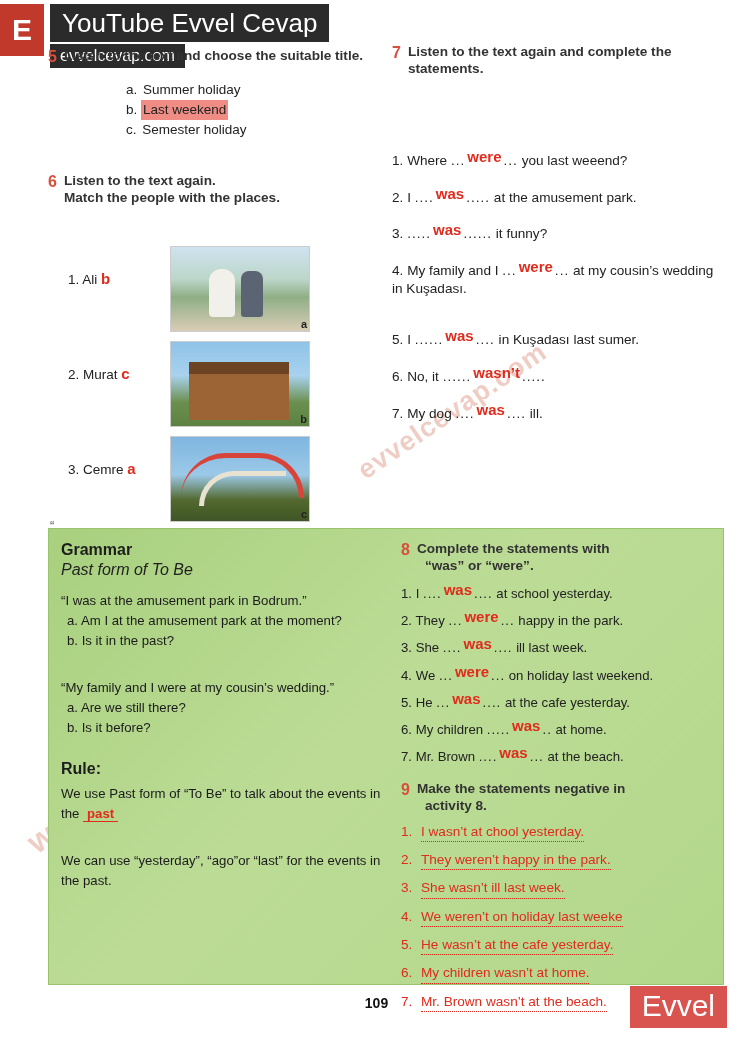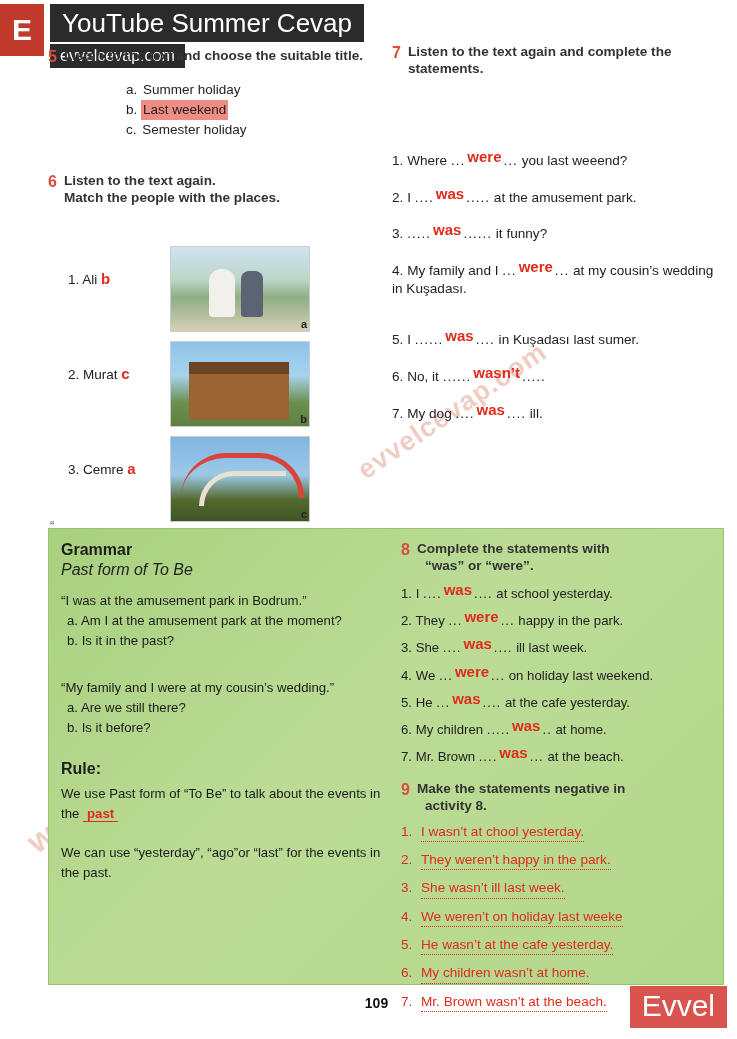--- a/index.html
+++ b/index.html
@@ -177,21 +177,21 @@
 </head>
 <body>
 
 <div class="page">
 
   <div class="wm wm1">www.evvelcevap.com</div>
   <div class="wm wm2">Sitemizi ziyaret ediniz</div>
   <div class="wm wm3">evvelcevap.com</div>
 
   <div class="hdr-e">E</div>
-  <div class="hdr-bar">YouTube Summer Cevap</div>
+  <div class="hdr-bar">YouTube Evvel Cevap</div>
   <div class="hdr-sub">evvelcevap.com</div>
 
   <div class="col-left">
 
     <div class="q">
       <span class="qnum circ">5</span>
       <span class="qtext">Listen to the text and choose the suitable title.</span>
     </div>
 
     <div class="opts">
@@ -308,21 +308,21 @@
       <div class="g-gap"></div>
       <div class="g-p">“My family and I were at my cousin’s wedding.”</div>
       <div class="g-q">a. Are we still there?</div>
       <div class="g-q">b. Is it before?</div>
 
       <div class="rule-t">Rule:</div>
       <div class="g-p" style="margin-top:6px;">
         <span>We use Past form of “To Be” to talk about the events in the</span>
         <span style="color:#e02b1d;font-weight:bold;border-bottom:1px solid #e02b1d;padding:0 4px;">past</span>
       </div>
-      <div class="g-p" style="margin-top:20px;">We can use “yesterday”, “ago”or “last” for the events in the past.</div>
+      <div class="g-p" style="margin-top:28px;">We can use “yesterday”, “ago”or “last” for the events in the past.</div>
     </div>
 
     <div class="g-right">
       <div class="q-head">
         <span class="qnum circ">8</span>
         <span class="qtext">
           <span>Complete the statements with</span><br>
           <span style="margin-left:8px;display:inline-block;">“was” or “were”.</span>
         </span>
       </div>

